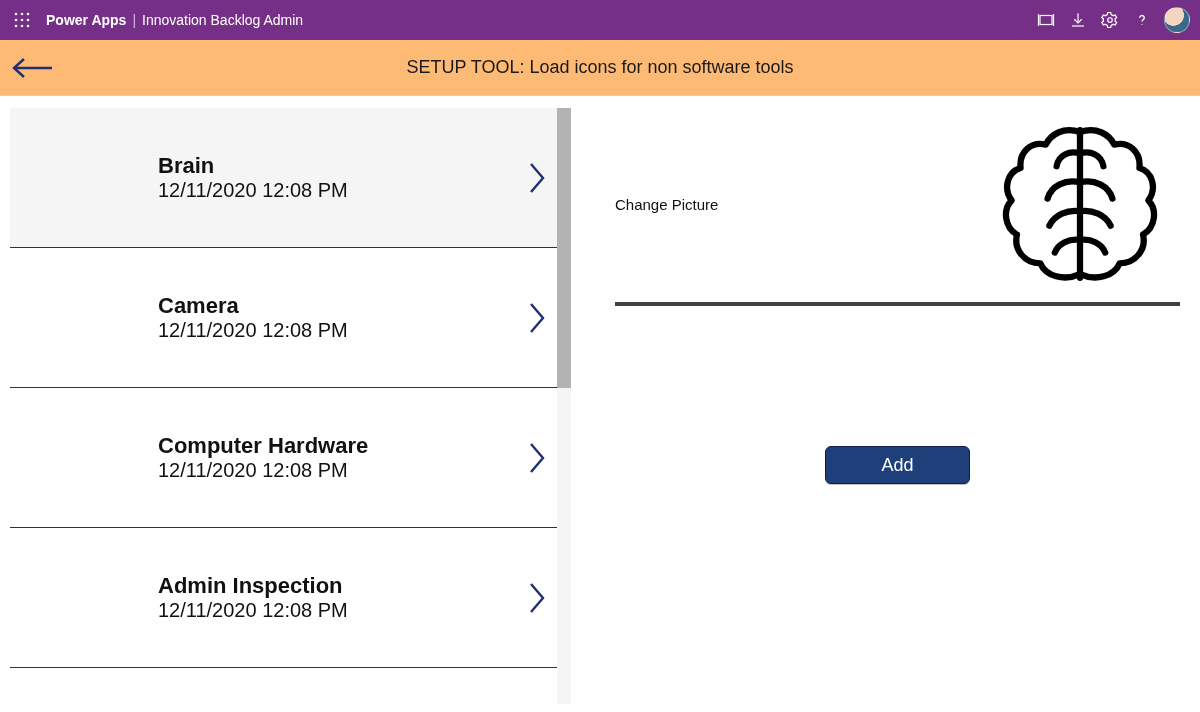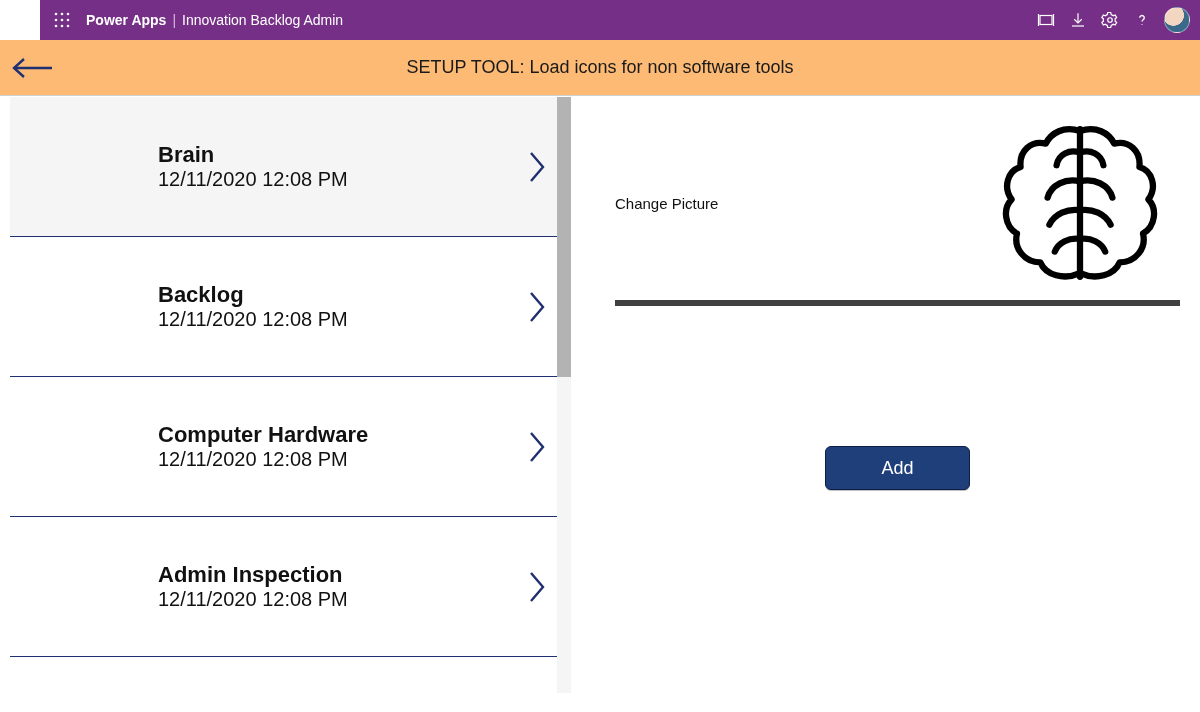--- a/index.html
+++ b/index.html
@@ -6,21 +6,20 @@
   html, body { width: 1200px; height: 712px; font-family: "Segoe UI", Arial, sans-serif; overflow:hidden; background:#fff;}
   
   .topbar {
     background:#762f87;
     height:40px;
     display:flex;
     align-items:center;
     color:#fff;
     font-size:14px;
     padding:0 10px;
-    margin-left:40px;
   }
   .topbar .waffle {
     width:24px; height:24px; display:flex; align-items:center; justify-content:center;
     margin-right:12px;
   }
   .topbar .app-title { font-weight:600; font-size:14px;}
   .topbar .divider { margin:0 6px; color:#d8b8e0;}
   .topbar .page-name { font-size:14px;}
   .topbar .spacer { flex:1; }
   .topbar .topicon { width:32px; height:32px; display:flex; align-items:center; justify-content:center; color:#fff; }
@@ -48,21 +47,21 @@
   }
   
   .body {
     display:flex;
     height:calc(712px - 40px - 56px);
     width:100%;
   }
   .left {
     width:575px;
     position:relative;
-    padding:1px 0 0 10px;
+    padding:12px 0 0 10px;
   }
   .list-wrap {
     position:relative;
     height:596px;
     overflow:hidden;
   }
   .list {
     width:548px;
   }
   .scrollbar-track {
@@ -95,32 +94,32 @@
   }
   .right {
     flex:1;
     padding:10px 20px 0 40px;
     display:flex;
     flex-direction:column;
   }
   .detail-row {
     display:flex;
     align-items:center;
-    border-bottom:6px solid #404040;
+    border-bottom:4px solid #404040;
     height:200px;
   }
   .detail-row .label { font-size:15px; color:#111; }
   .detail-row .spacer2 { flex:1; }
   .detail-row .preview {
     width:200px; height:190px;
     display:flex; align-items:center; justify-content:center;
   }
   .add-row { display:flex; justify-content:center; margin-top:140px;}
   .add-btn {
-    width:145px; height:44px;
+    width:145px; height:38px;
     background:#1f3f7a;
     color:#fff;
     border:1px solid #0b1f47;
     border-radius:6px;
     font-size:18px;
     font-weight:500;
     box-shadow: 0 1px 0 rgba(0,0,0,0.25);
     cursor:pointer;
   }
   svg { display:block; }
@@ -198,21 +197,21 @@
               <div class="date">12/11/2020 12:08 PM</div>
             </div>
             <div class="chevron">
               <svg width="18" height="34" viewBox="0 0 18 34" fill="none" stroke="#1f2f6f" stroke-width="2.4">
                 <polyline points="3,3 15,17 3,31"></polyline>
               </svg>
             </div>
           </div>
           <div class="item">
             <div class="text">
-              <div class="name">Backlog</div>
+              <div class="name">Camera</div>
               <div class="date">12/11/2020 12:08 PM</div>
             </div>
             <div class="chevron">
               <svg width="18" height="34" viewBox="0 0 18 34" fill="none" stroke="#1f2f6f" stroke-width="2.4">
                 <polyline points="3,3 15,17 3,31"></polyline>
               </svg>
             </div>
           </div>
           <div class="item">
             <div class="text">

